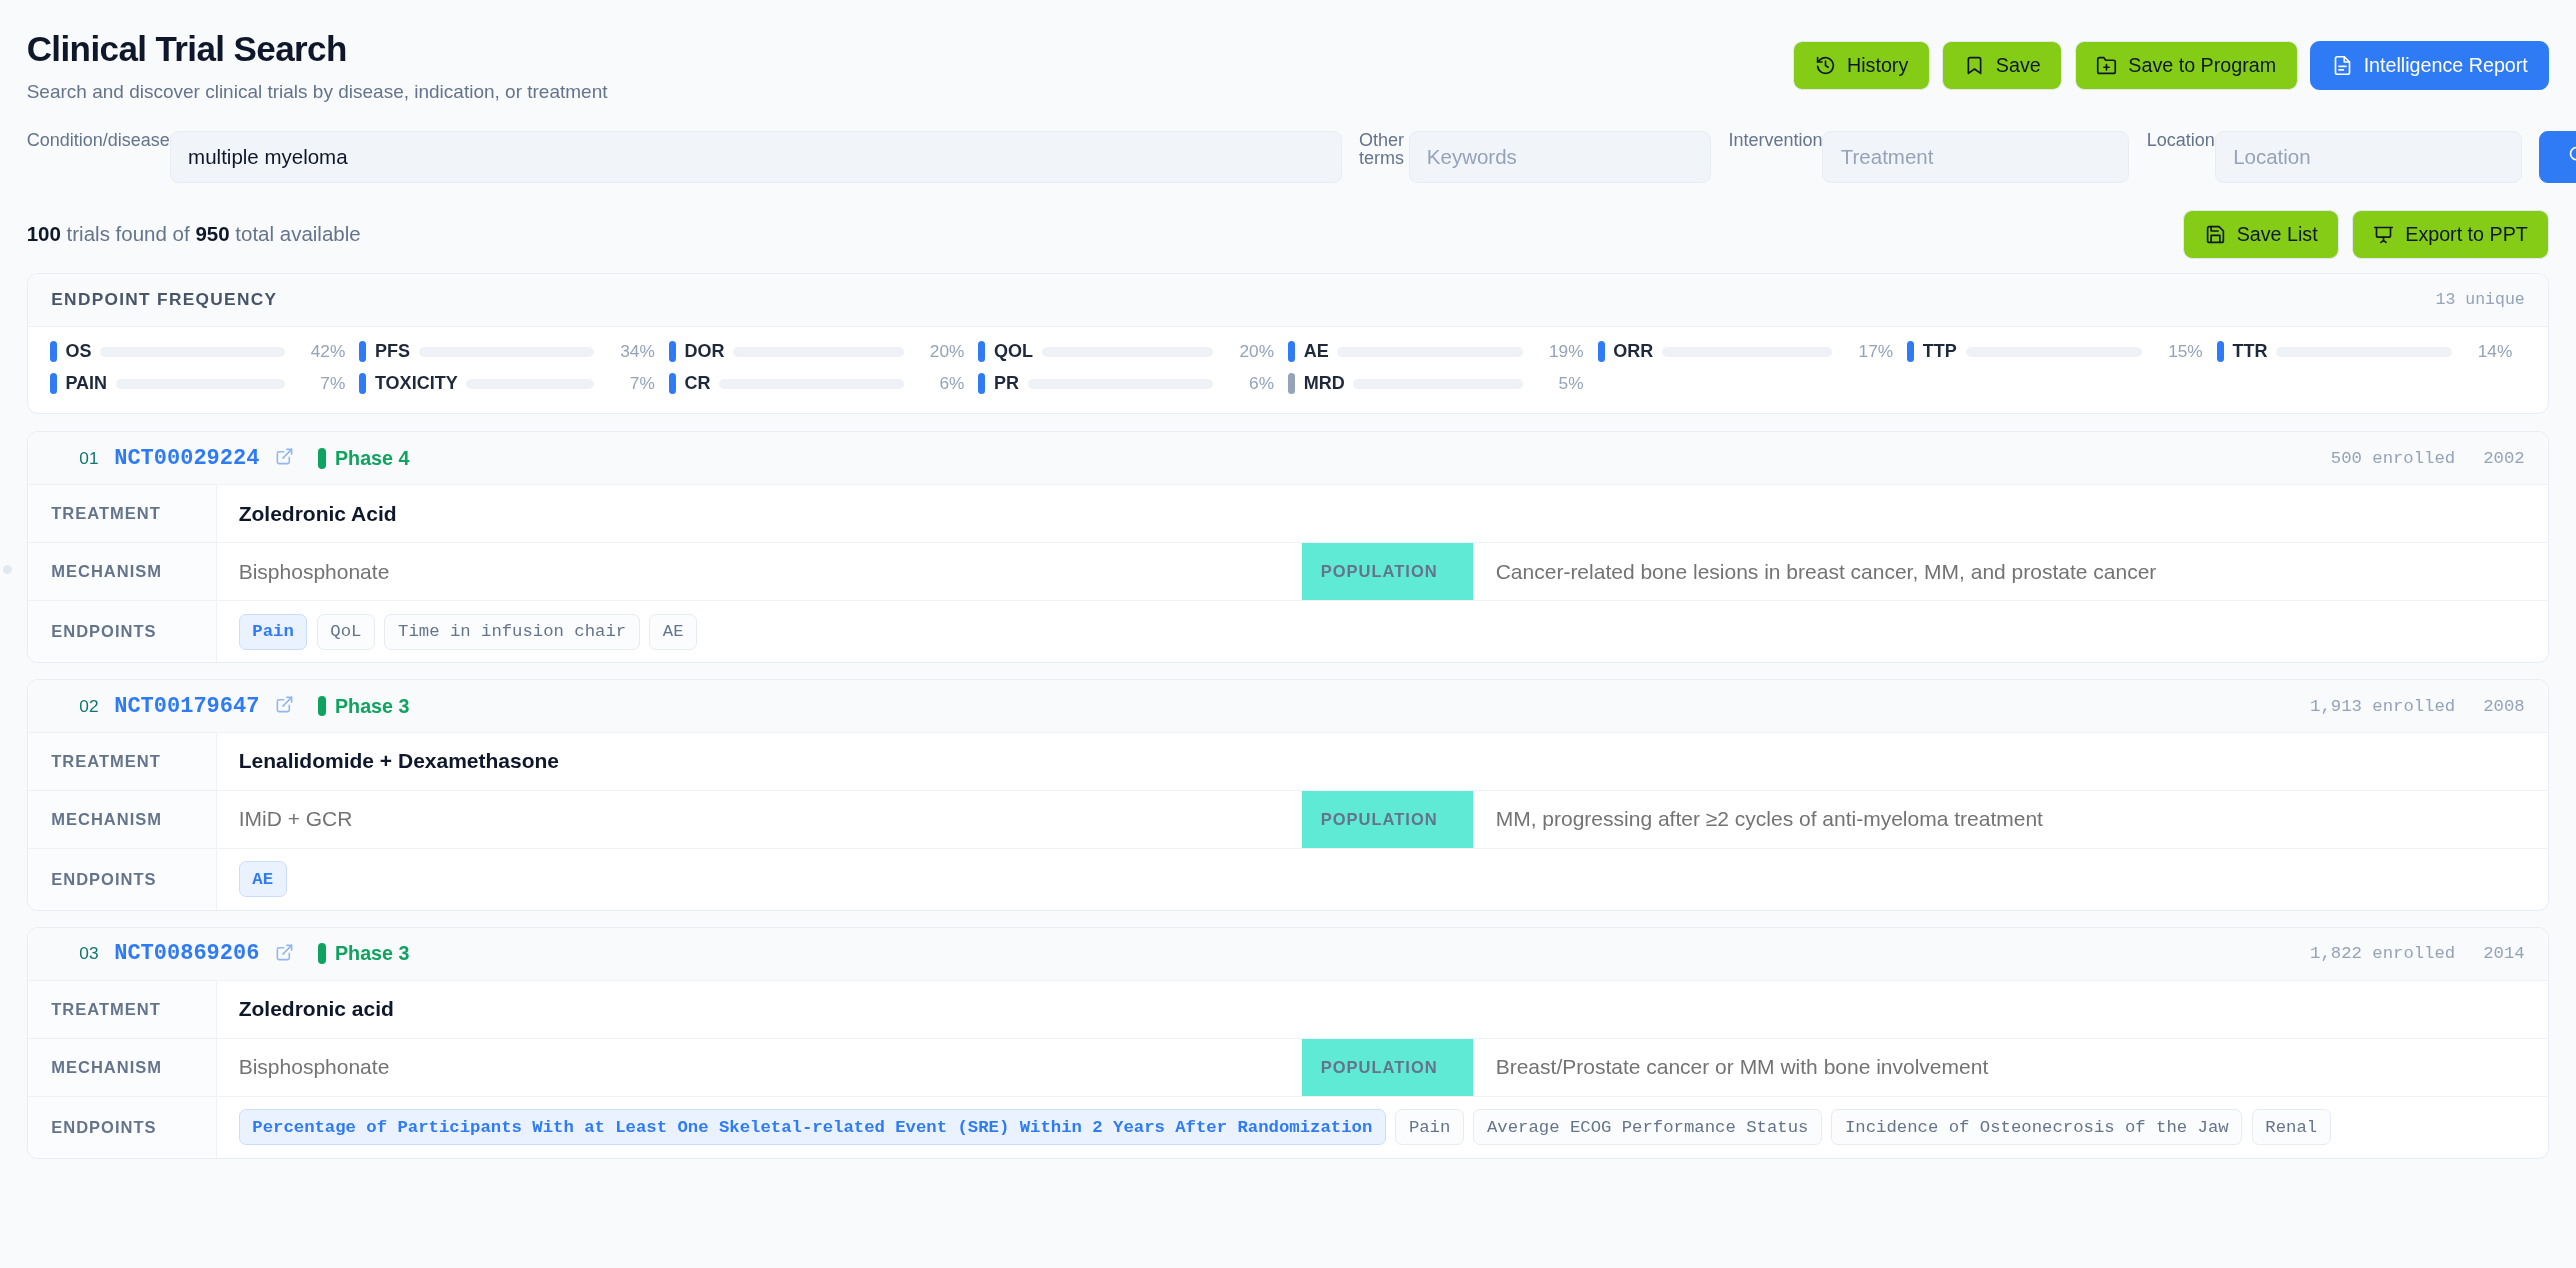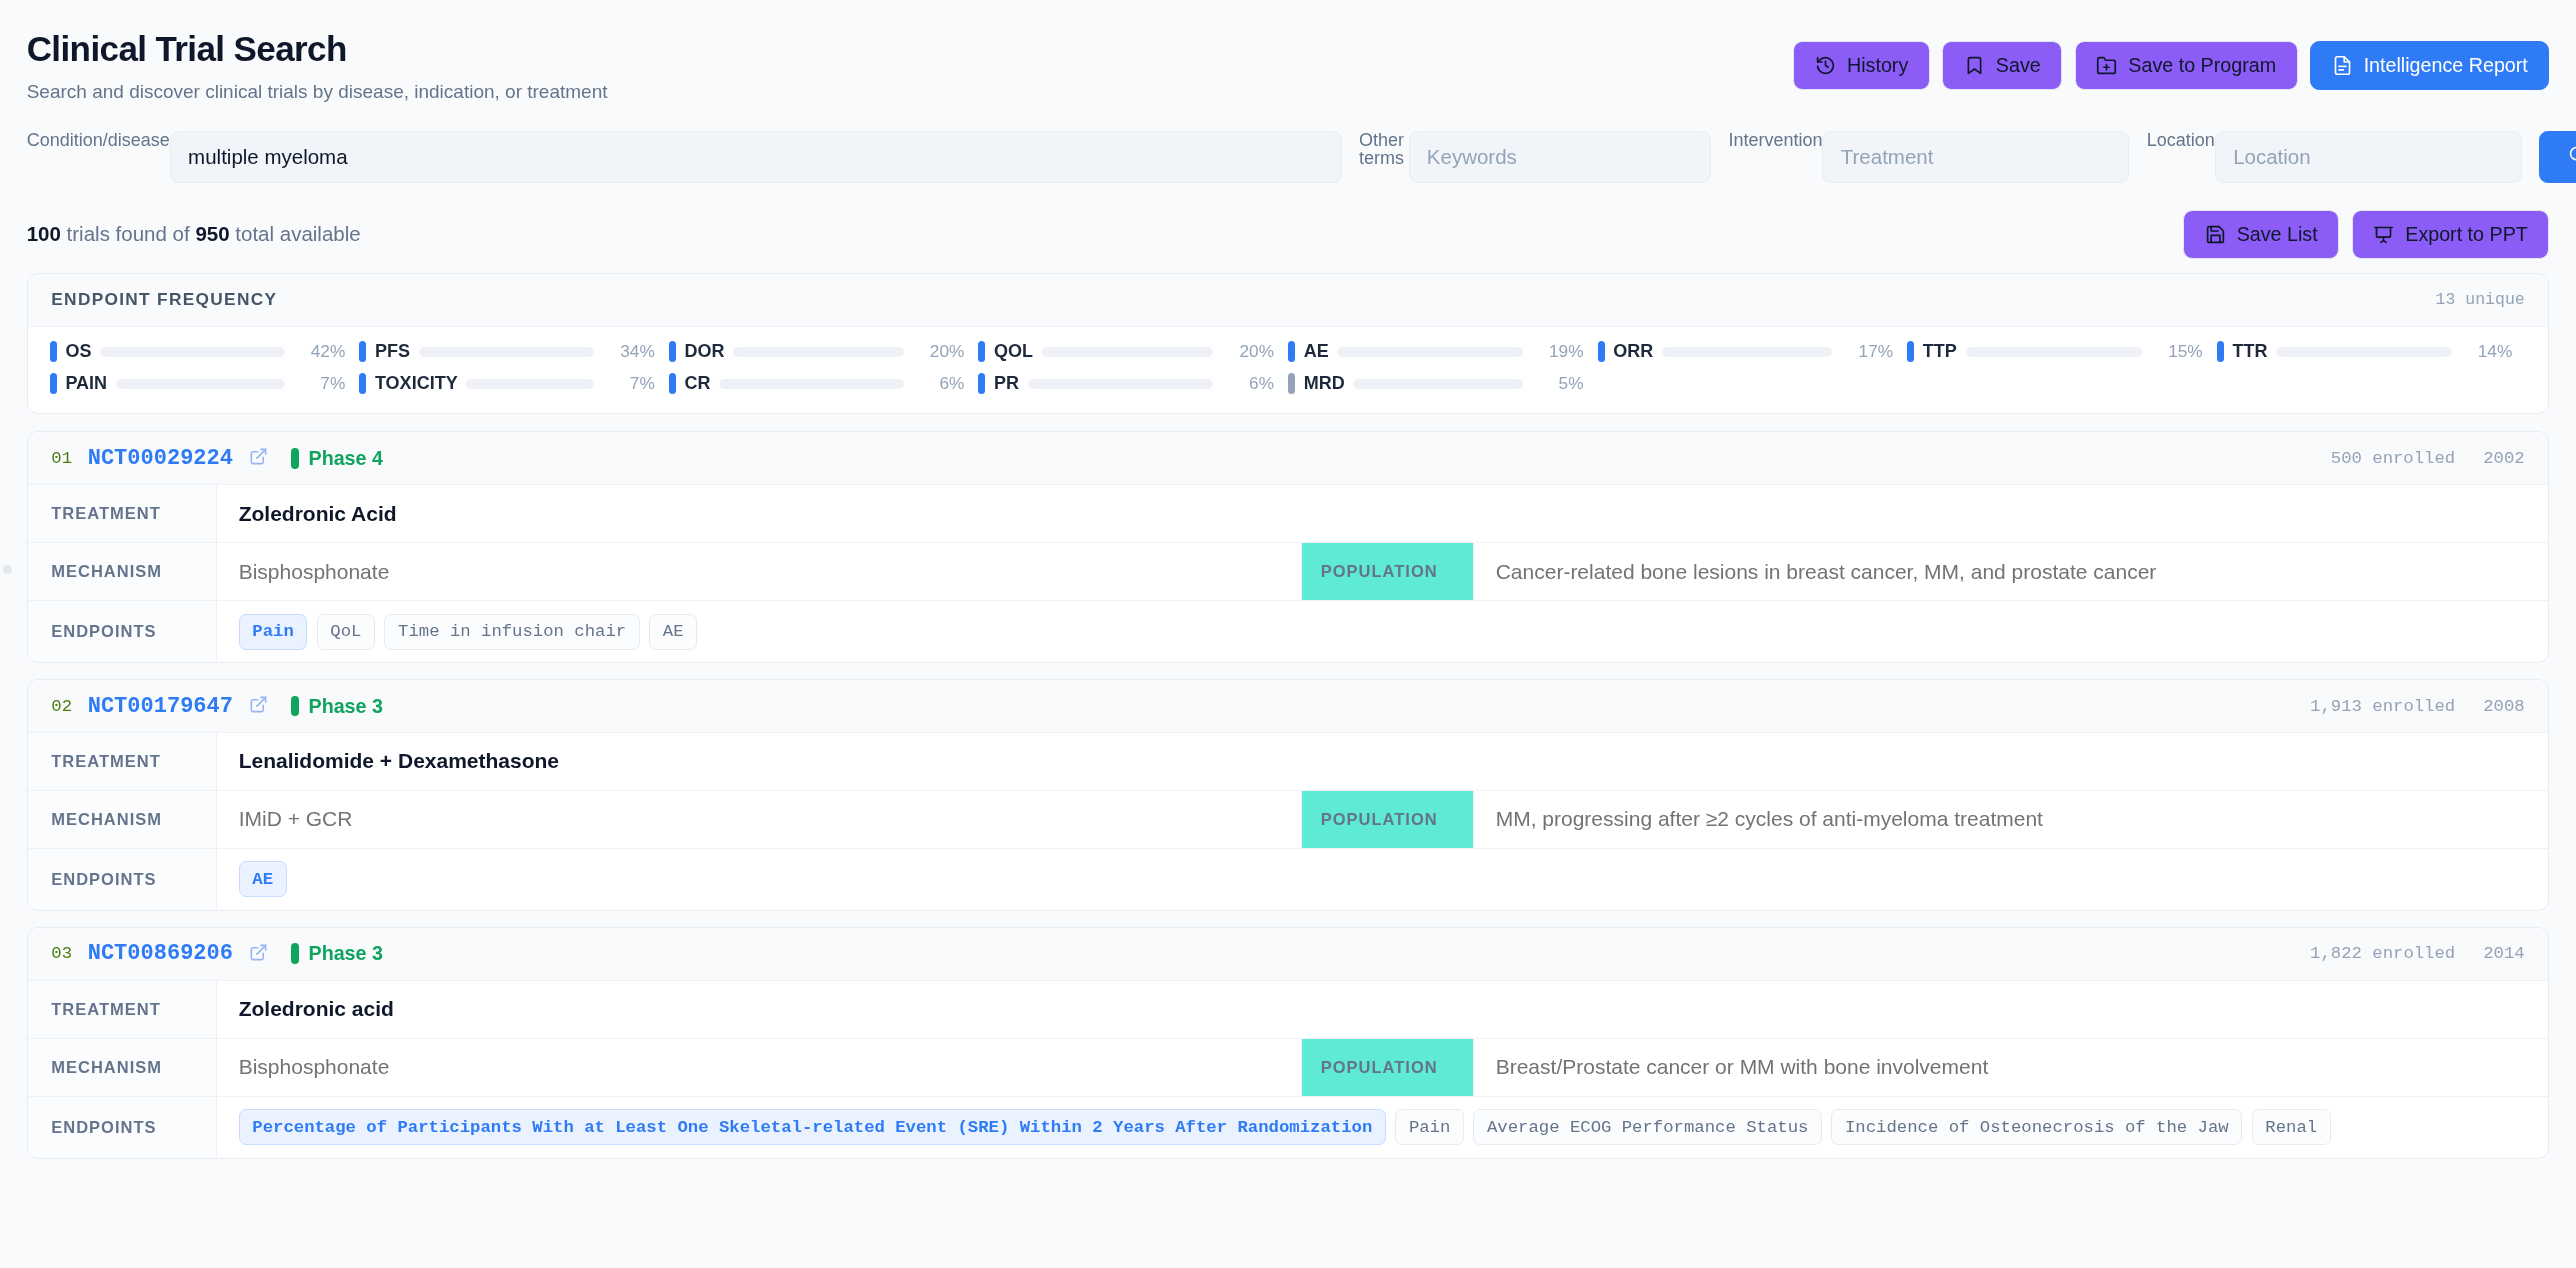--- a/index.html
+++ b/index.html
@@ -22,21 +22,21 @@
     line-height: 1.1;
   }
   .title-block p {
     font-size: 19px; color: #64748b; margin-top: 12.6px; line-height: 1.2;
   }
   .header-actions { display: flex; align-items: center; gap: 12.6px; margin-top: 11px; }
   .btn {
     display: inline-flex; align-items: center; gap: 11px;
     height: 49px; padding: 0 20.5px;
     border: 0.8px solid #e2e8f0; border-radius: 9.4px;
-    background: #8b5cf6; color: #0f172a;
+    background: #84cc16; color: #0f172a;
     font-size: 19.7px; font-family: "Liberation Sans", sans-serif;
     cursor: pointer; white-space: nowrap;
   }
   .btn.primary { background: #2f7bf5; border-color: #2f7bf5; color: #ffffff; }
   .btn svg { display: block; }
   .ic { width: 21px; height: 21px; stroke: currentColor; fill: none;
         stroke-width: 1.9; stroke-linecap: round; stroke-linejoin: round; }
 
   
   .search-row {
@@ -128,22 +128,23 @@
 
   
   .trial { margin: 0 4.7px 15.7px 4.7px; }
   .trial-head {
     display: flex; align-items: center; justify-content: space-between;
     background: #f8fafc; border-bottom: 0.8px solid #eef2f7;
     padding: 13.4px 23.6px;
   }
   .trial-head-left { display: flex; align-items: center; gap: 15.7px; }
   .trial-index {
-    font-size: 17.3px; color: #4d7c0f;
-    font-family: Liberation Mono, monospace;
+    font-size: 17.3px; color: #0f766e;
+    font-family: Liberation Sans, sans-serif;
+    margin-left: 28px;
   }
   .trial-nct {
     font-size: 22px; font-weight: 700; color: #2f7bf5;
     text-decoration: none; cursor: pointer;
     font-family: "Liberation Mono", monospace;
   }
   .ext-icon { width: 19px; height: 19px; stroke: #93b6f0; fill: none; stroke-width: 2; }
   .phase { display: inline-flex; align-items: center; gap: 9.4px; margin-left: 7.9px; }
   .phase-dot { width: 7.9px; height: 20.5px; border-radius: 3.9px; background: #10a35f; }
   .phase-label { font-size: 19.7px; font-weight: 700; color: #10a35f; }

